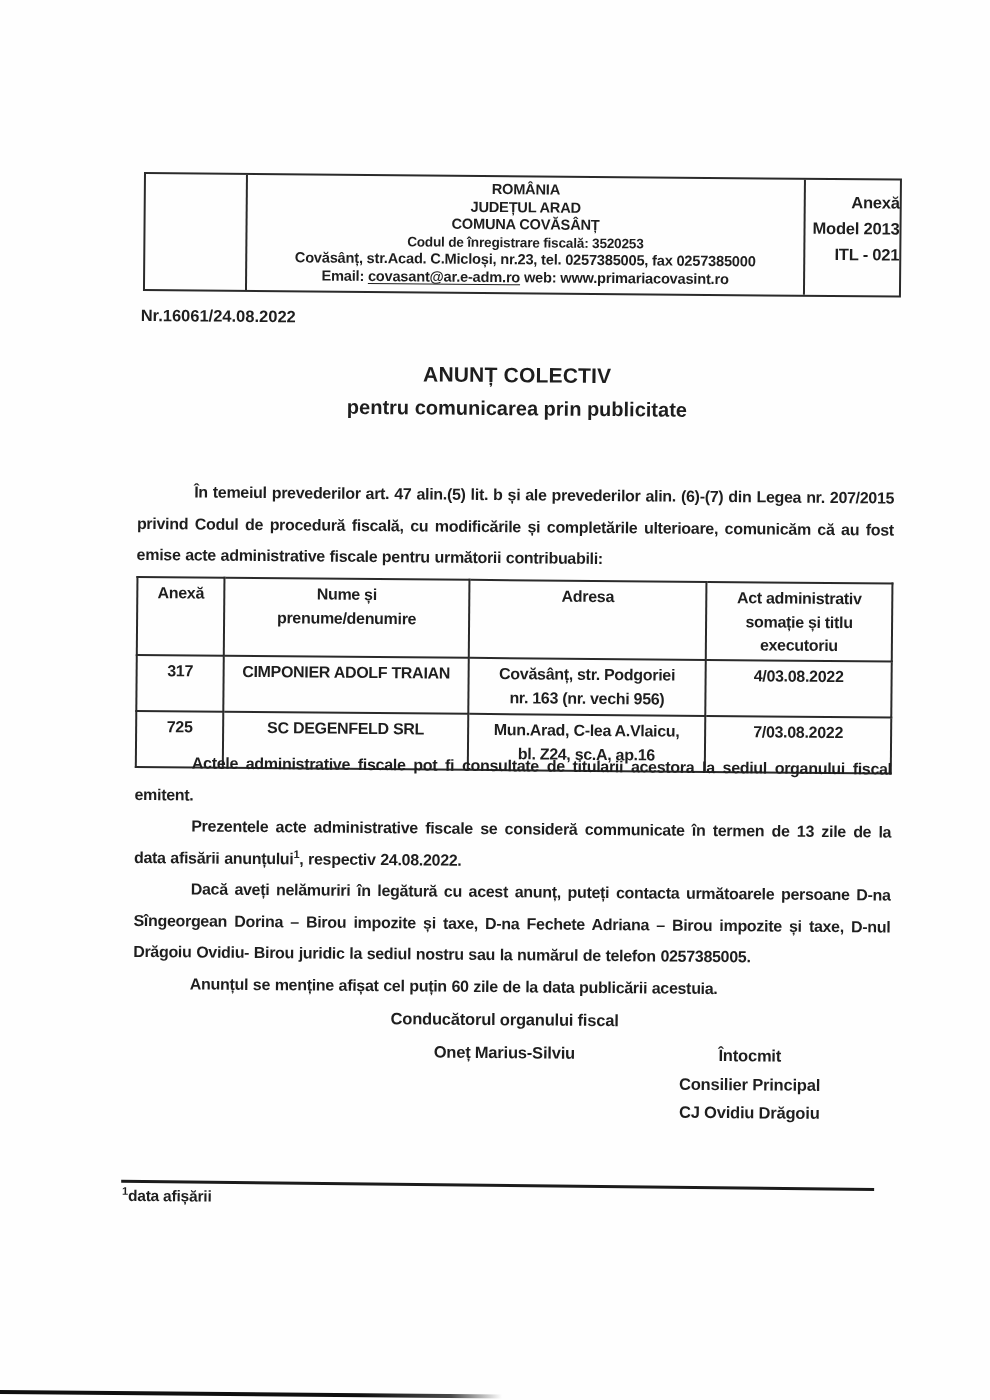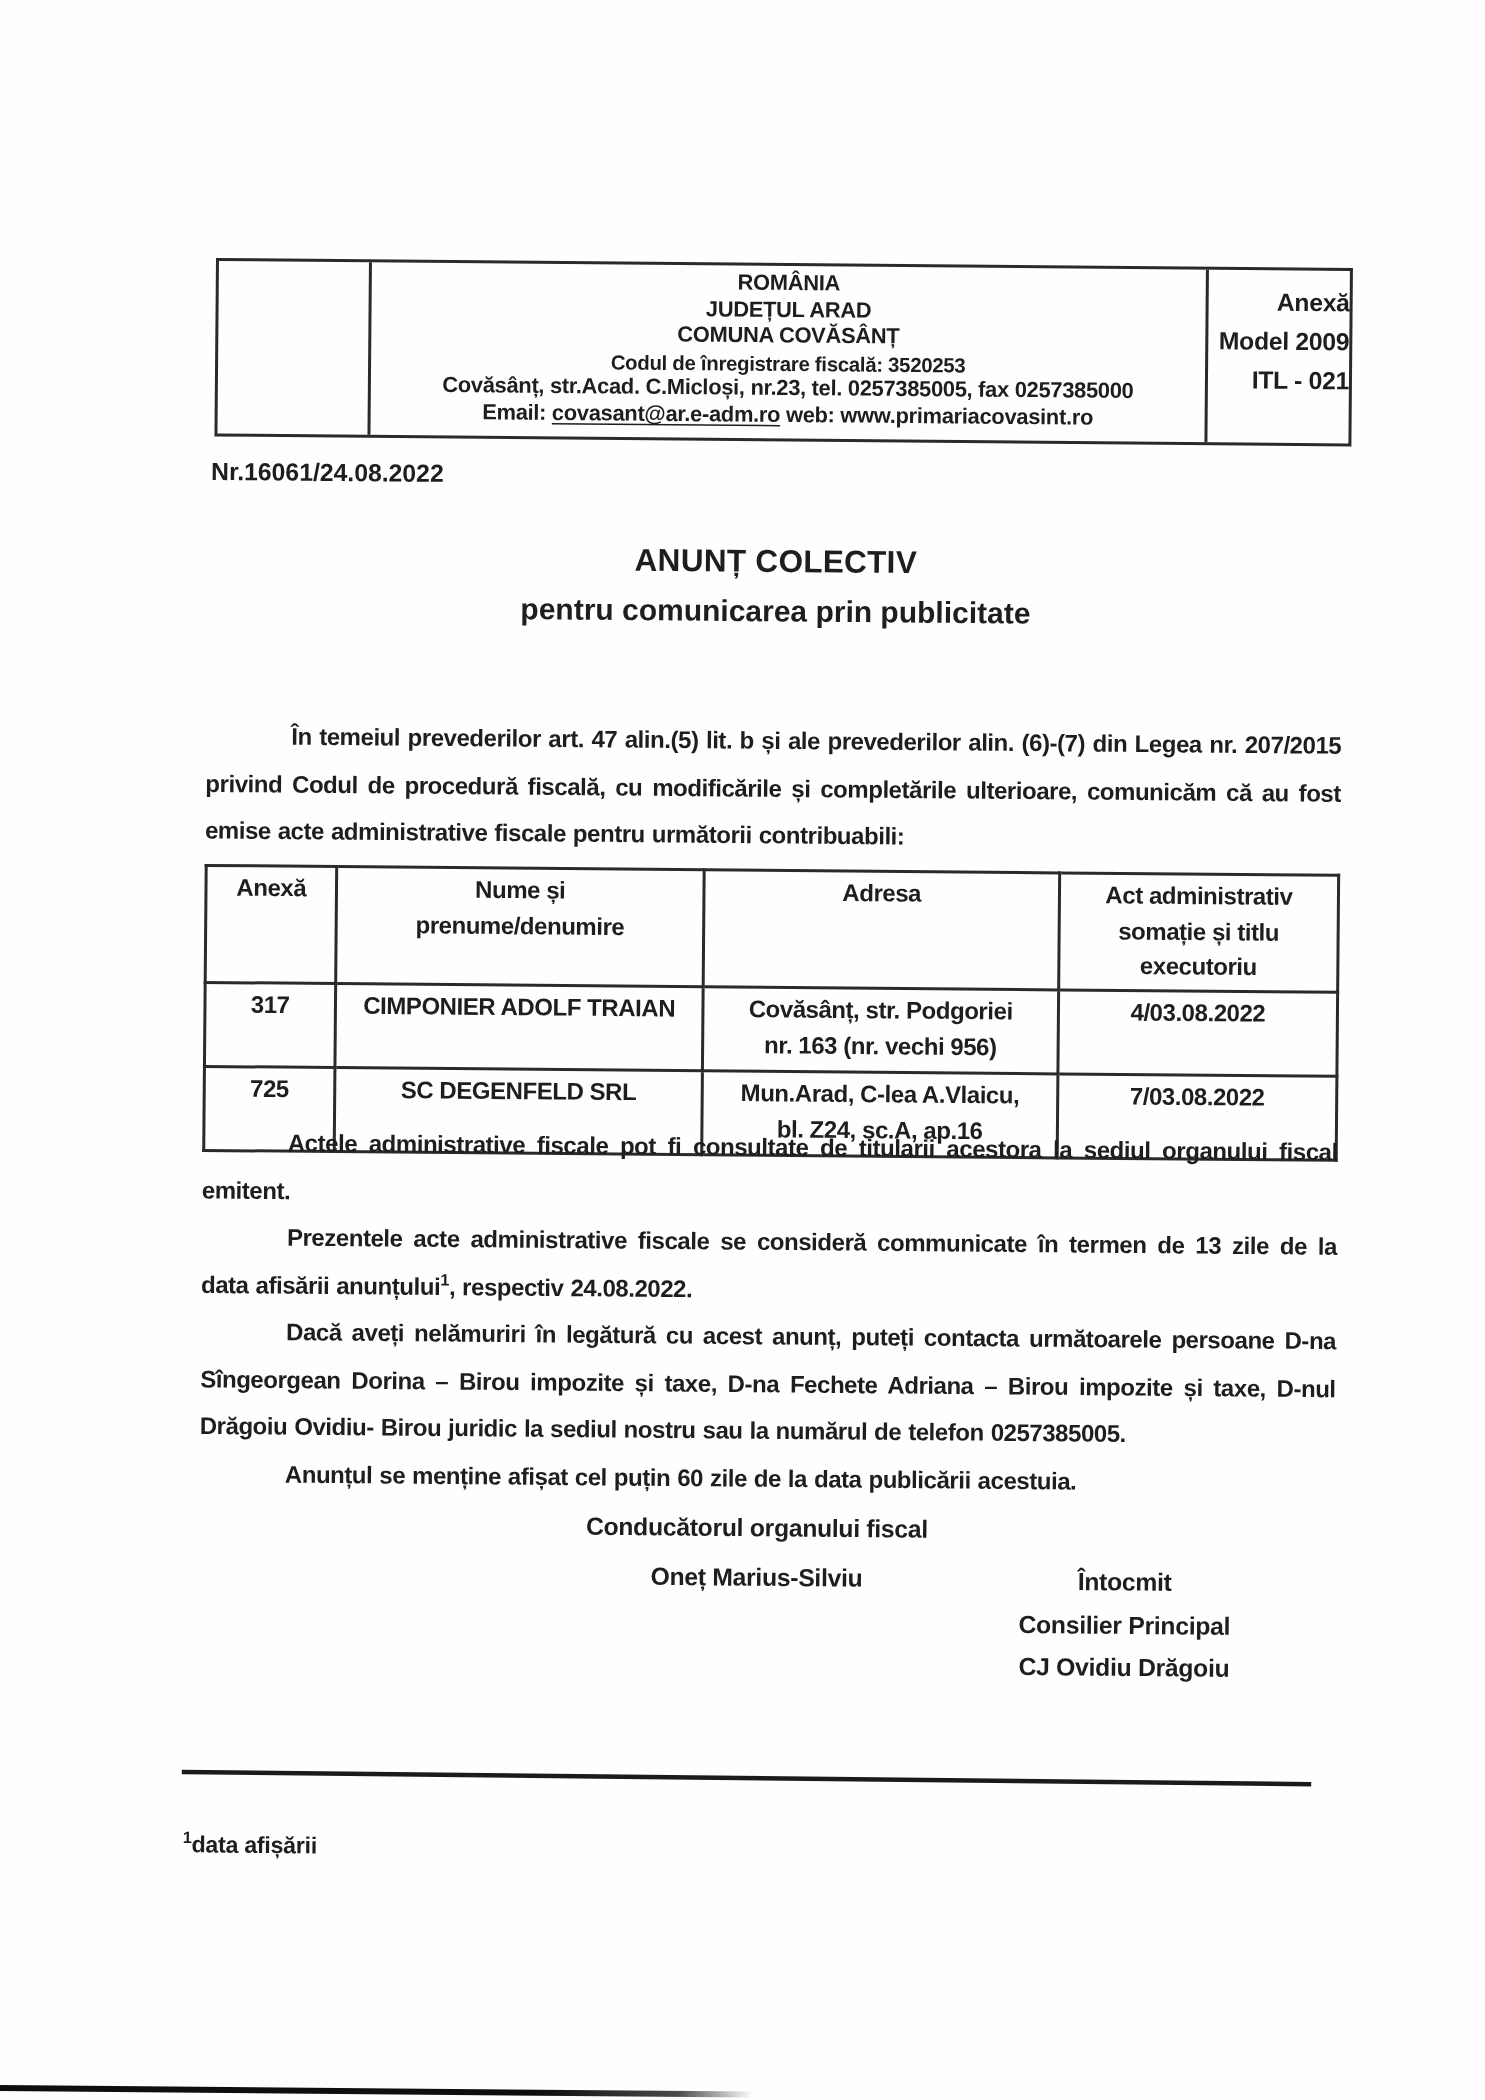--- a/index.html
+++ b/index.html
@@ -76,21 +76,21 @@
   }
   .sig-right{
     position:absolute;left:645px;top:1036px;width:225px;
     text-align:center;font-size:16.5px;line-height:28.5px;letter-spacing:-0.2px;
   }
   
   .footnote-rule{
     position:absolute;left:130px;top:1180px;width:753px;height:3px;
     background:#1b1b1b;transform:rotate(0.12deg);transform-origin:left center;
   }
-  .footnote{position:absolute;left:131px;top:1222px;font-size:15.5px;letter-spacing:-0.2px;}
+  .footnote{position:absolute;left:131px;top:1187px;font-size:15.5px;letter-spacing:-0.2px;}
   
   .scan-edge{
     position:absolute;left:-3px;top:1390px;width:505px;height:4px;
     background:linear-gradient(to right,#0e0e0e 0%,#0e0e0e 72%,#4a4a4a 90%,rgba(90,90,90,0) 100%);
     transform:rotate(0.5deg);transform-origin:left center;
   }
 </style>
 </head>
 <body>
 
@@ -102,21 +102,21 @@
       <div class="hb-center">
         <div class="big">ROMÂNIA</div>
         <div class="big">JUDEȚUL ARAD</div>
         <div class="big">COMUNA COVĂSÂNȚ</div>
         <div>Codul de înregistrare fiscală: 3520253</div>
         <div class="big">Covăsânț, str.Acad. C.Micloși, nr.23, tel. 0257385005, fax 0257385000</div>
         <div class="hb-email big"><span>Email: </span><u>covasant@ar.e-adm.ro</u><span> web: www.primariacovasint.ro</span></div>
       </div>
       <div class="hb-right">
         <div>Anexă</div>
-        <div>Model 2009</div>
+        <div>Model 2013</div>
         <div>ITL - 021</div>
       </div>
     </div>
 
     <div class="doc-number">Nr.16061/24.08.2022</div>
 
     <div class="title-block">
       <p class="title-line1">ANUNȚ COLECTIV</p>
       <p class="title-line2">pentru comunicarea prin publicitate</p>
     </div>

